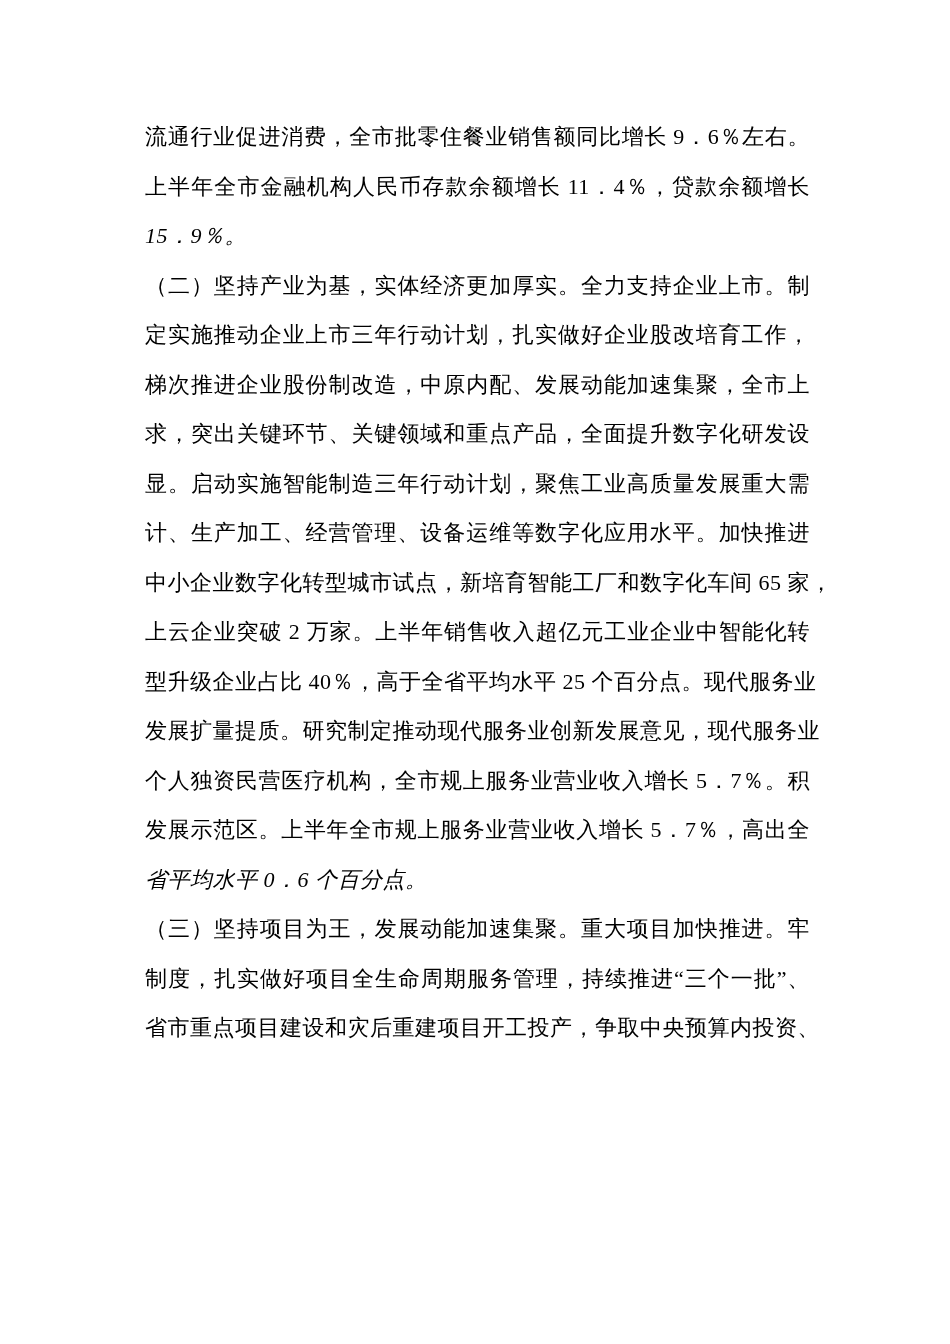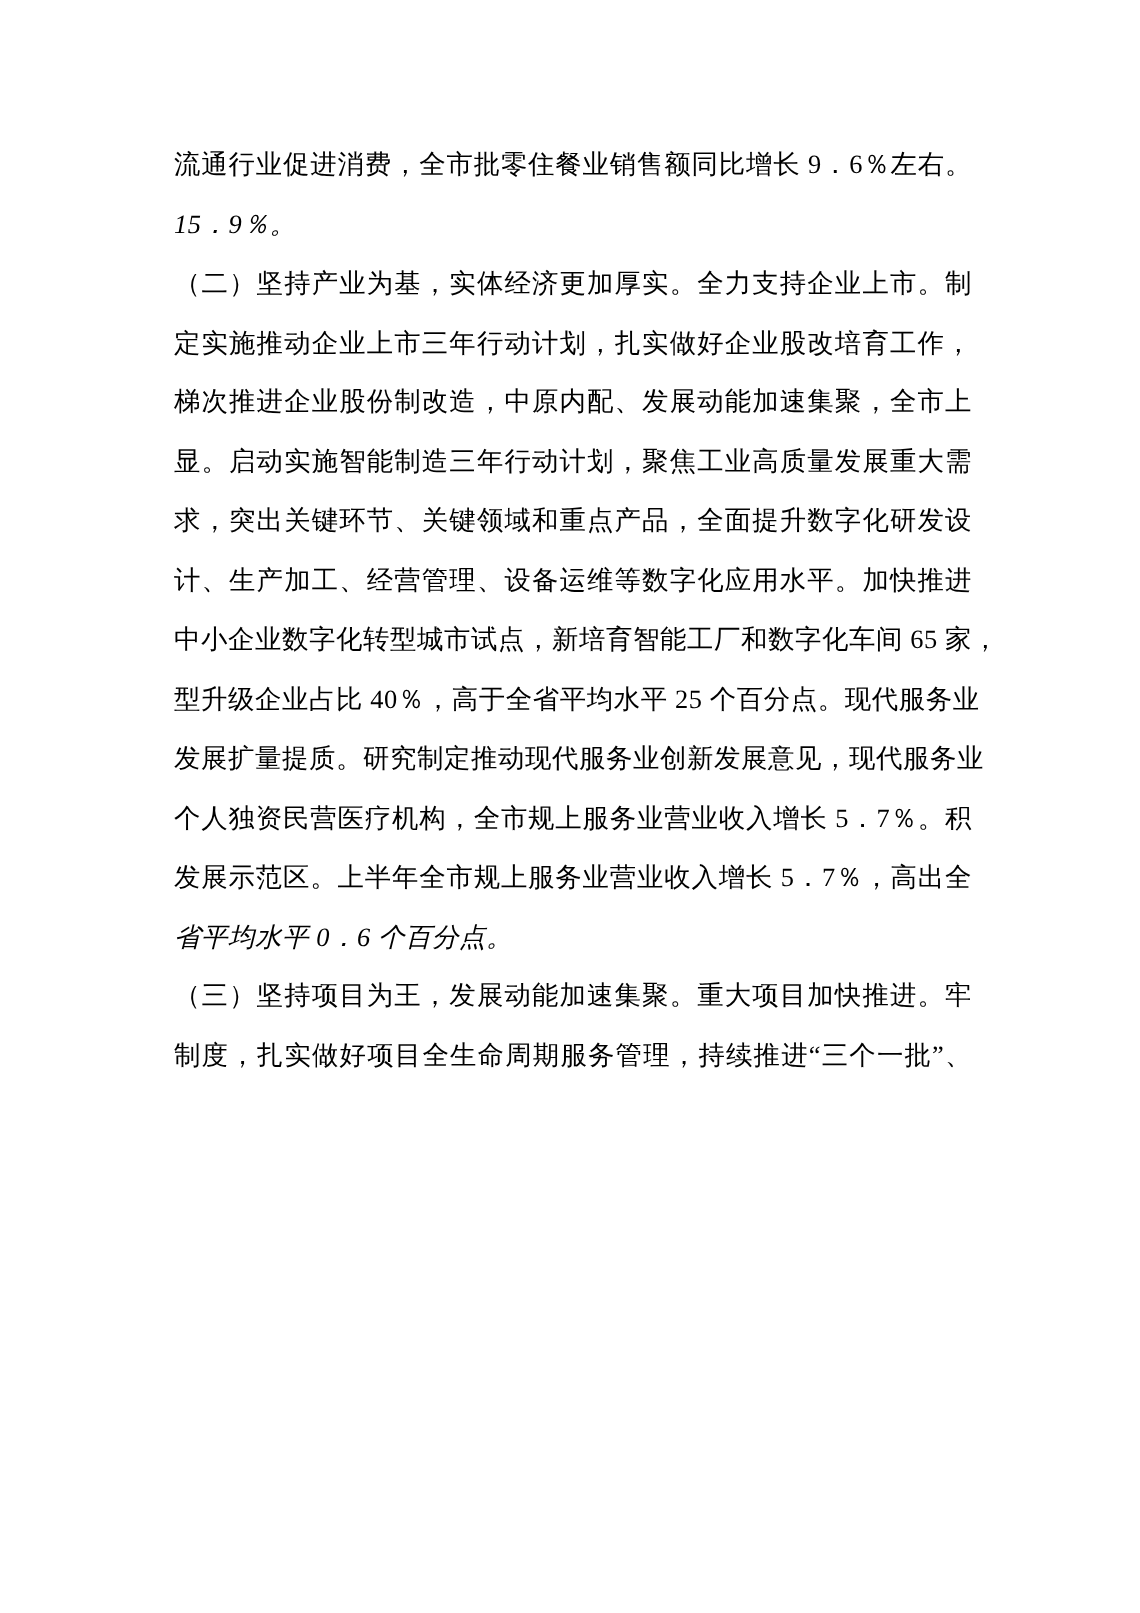--- a/index.html
+++ b/index.html
@@ -38,29 +38,32 @@
     text-align-last: left;
     font-style: italic;
   }
 </style>
 </head>
 <body>
 
 <div class="page">
   <div class="textblock">
     <div class="line">流通行业促进消费，全市批零住餐业销售额同比增长 9．6％左右。</div>
+    <div class="line">上半年全市金融机构人民币存款余额增长 11．4％，贷款余额增长</div>
     <div class="line para-end">15．9％。</div>
     <div class="line">（二）坚持产业为基，实体经济更加厚实。全力支持企业上市。制</div>
     <div class="line">定实施推动企业上市三年行动计划，扎实做好企业股改培育工作，</div>
     <div class="line">梯次推进企业股份制改造，中原内配、发展动能加速集聚，全市上</div>
+    <div class="line">求，突出关键环节、关键领域和重点产品，全面提升数字化研发设</div>
     <div class="line">显。启动实施智能制造三年行动计划，聚焦工业高质量发展重大需</div>
-    <div class="line">求，突出关键环节、关键领域和重点产品，全面提升数字化研发设</div>
     <div class="line">计、生产加工、经营管理、设备运维等数字化应用水平。加快推进</div>
     <div class="line">中小企业数字化转型城市试点，新培育智能工厂和数字化车间 65 家，</div>
+    <div class="line">上云企业突破 2 万家。上半年销售收入超亿元工业企业中智能化转</div>
     <div class="line">型升级企业占比 40％，高于全省平均水平 25 个百分点。现代服务业</div>
     <div class="line">发展扩量提质。研究制定推动现代服务业创新发展意见，现代服务业</div>
     <div class="line">个人独资民营医疗机构，全市规上服务业营业收入增长 5．7％。积</div>
     <div class="line">发展示范区。上半年全市规上服务业营业收入增长 5．7％，高出全</div>
     <div class="line para-end">省平均水平 0．6 个百分点。</div>
     <div class="line">（三）坚持项目为王，发展动能加速集聚。重大项目加快推进。牢</div>
     <div class="line">制度，扎实做好项目全生命周期服务管理，持续推进“三个一批”、</div>
+    <div class="line">省市重点项目建设和灾后重建项目开工投产，争取中央预算内投资、</div>
   </div>
 </div>
 
 </body></html>

